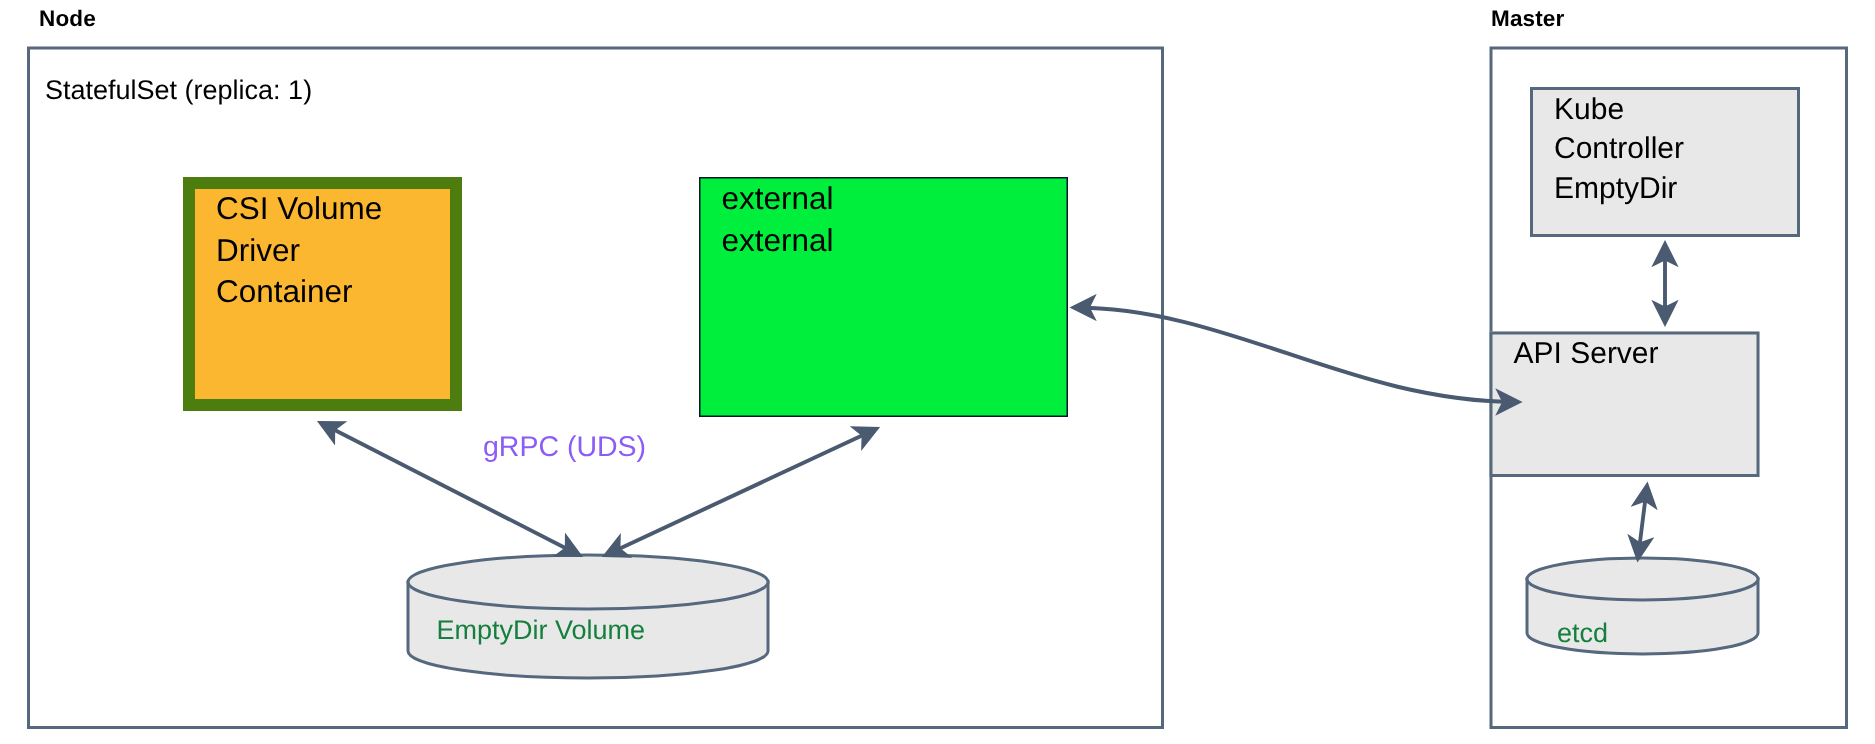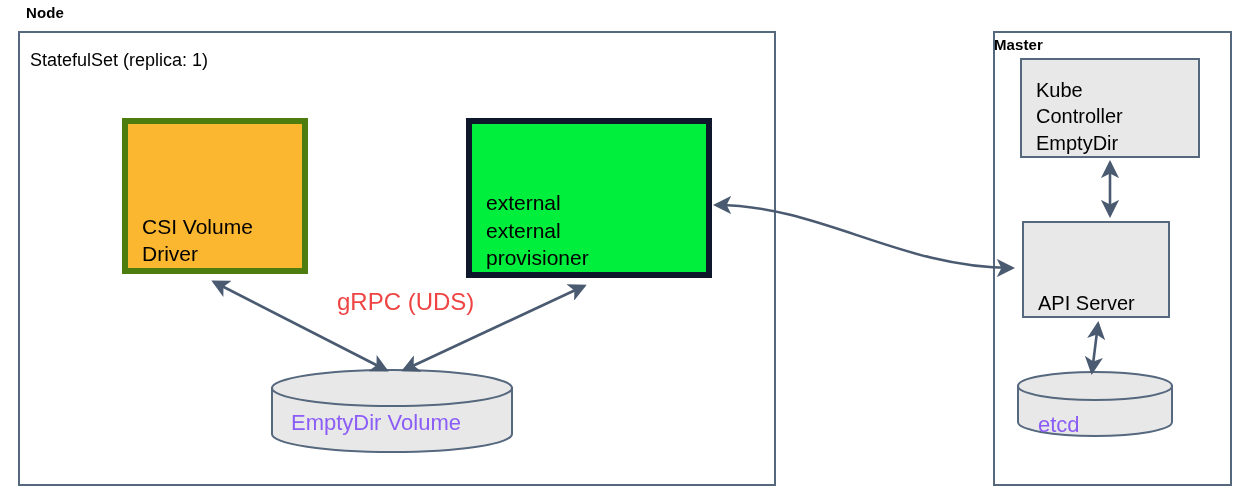--- a/index.html
+++ b/index.html
@@ -41,59 +41,58 @@
     font-size: 18px;
     color: #000000;
     white-space: nowrap;
   }
 
   
   .node-box {
     position: absolute;
     box-sizing: border-box;
     display: flex;
-    align-items: flex-end;
+    align-items: flex-start;
     justify-content: flex-start;
     padding-left: 14px;
   }
   .node-box .box-text {
     font-size: 21px;
     line-height: 1.32;
     color: #000000;
     text-align: left;
   }
 
   .box-csi {
     background: #fcb731;
-    border: 6px solid #4d7c0f;
+    border: 8px solid #4d7c0f;
   }
   .box-external {
     background: #00ee3c;
-    border: 6px solid #0f172a;
+    border: 1px solid #0f172a;
   }
   .box-gray {
     background: #e8e8e8;
     border: 2px solid #56687e;
   }
   .box-gray .box-text { font-size: 20px; }
   .cyl-label {
     position: absolute;
-    font-size: 22px;
+    font-size: 18px;
+    color: #15803d;
+    white-space: nowrap;
+    z-index: 3;
+  }
+
+  
+  .edge-label {
+    position: absolute;
+    font-size: 19px;
     color: #8b5cf6;
     white-space: nowrap;
-    z-index: 3;
-  }
-
-  
-  .edge-label {
-    position: absolute;
-    font-size: 24px;
-    color: #ef4444;
-    white-space: nowrap;
-    margin-left: 15px;
   }
 
   
   #connectors {
     position: absolute;
     left: 0;
     top: 0;
     width: 1250px;
     height: 496px;
     pointer-events: none;
@@ -130,48 +129,48 @@
   <div class="group-label" style="left:26px; top:4px;">Node</div>
 
   <div class="container-box" style="left:18px; top:31px; width:758px; height:455px;"></div>
 
   <div class="statefulset-title" style="left:30px; top:50px;">StatefulSet (replica: 1)</div>
 
   <div class="node-box box-csi" style="left:122px; top:118px; width:186px; height:156px;">
     <div class="box-text">
       <div>CSI Volume</div>
       <div>Driver</div>
+      <div>Container</div>
     </div>
   </div>
 
   <div class="node-box box-external" style="left:466px; top:118px; width:246px; height:160px;">
     <div class="box-text">
       <div>external</div>
       <div>external</div>
-      <div>provisioner</div>
     </div>
   </div>
 
   <div class="edge-label" style="left:322px; top:288px;">gRPC (UDS)</div>
 
   <div class="cyl-label" style="left:291px; top:410px;">EmptyDir Volume</div>
 
-  <div class="group-label" style="left:994px; top:4px;margin-top:32px;">Master</div>
+  <div class="group-label" style="left:994px; top:4px;">Master</div>
 
   <div class="container-box" style="left:993px; top:31px; width:239px; height:455px;"></div>
 
   <div class="node-box box-gray" style="left:1020px; top:58px; width:180px; height:100px;">
     <div class="box-text">
       <div>Kube</div>
       <div>Controller</div>
       <div>EmptyDir</div>
     </div>
   </div>
 
-  <div class="node-box box-gray" style="left:1022px; top:221px; width:148px; height:97px;">
+  <div class="node-box box-gray" style="left:993px; top:221px; width:180px; height:97px;">
     <div class="box-text">
       <div>API Server</div>
     </div>
   </div>
 
   <div class="cyl-label" style="left:1038px; top:400px;margin-top:12px;">etcd</div>
 
   <svg id="connectors" viewBox="0 0 1250 496">
     <defs>
       <marker id="arrowEnd" viewBox="0 0 12 12" refX="10" refY="6" markerWidth="7" markerHeight="7" orient="auto-start-reverse">

